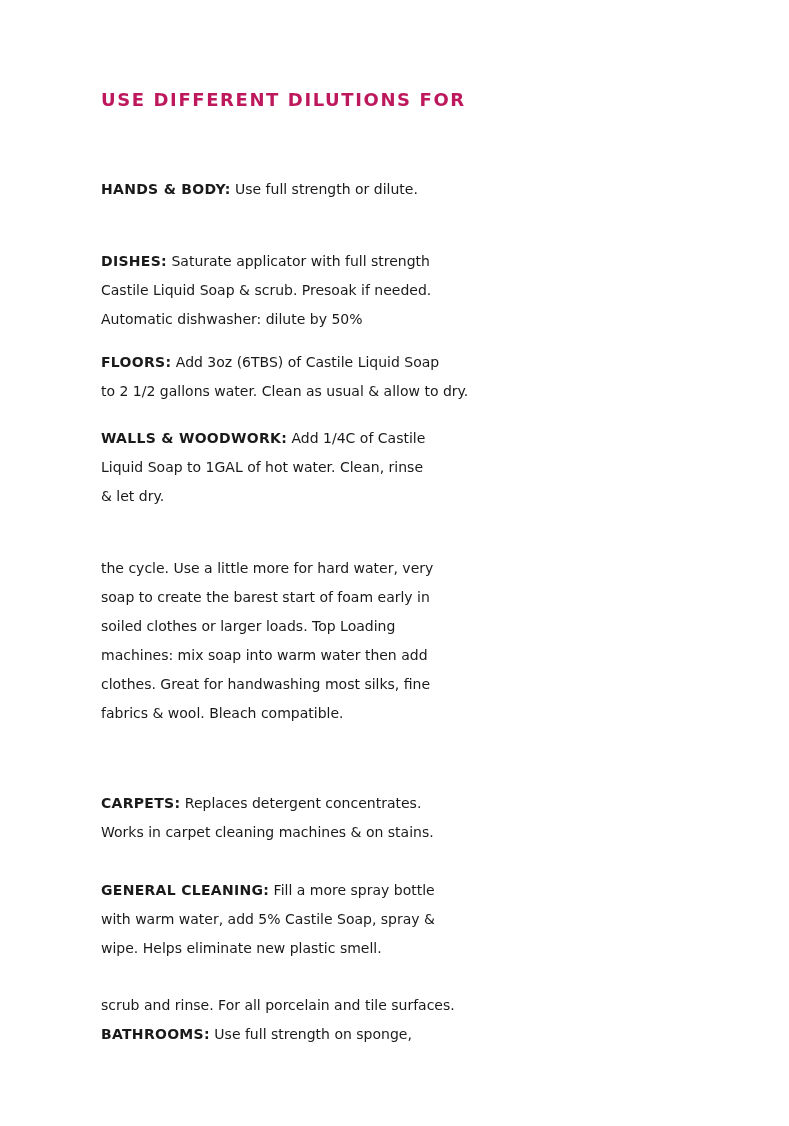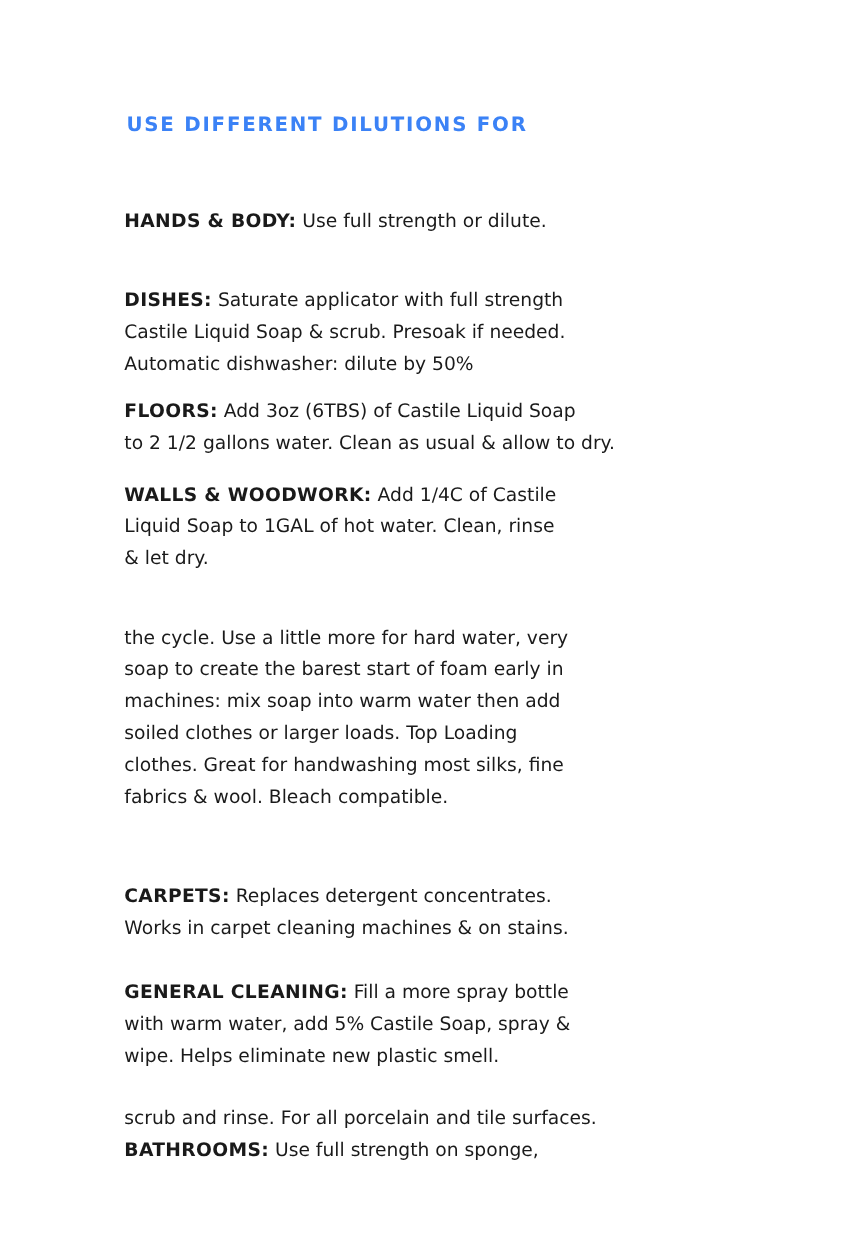--- a/index.html
+++ b/index.html
@@ -12,33 +12,33 @@
       height: 1126px;
       position: relative;
       overflow: hidden;
       font-family: "DejaVu Sans", sans-serif;
       color: #1a1a1a;
     }
     .title {
       position: absolute;
       left: 97px;
       top: 84px;
-      margin: 18px;
+      margin: 4px;
       font-size: 18px;
       font-weight: bold;
       letter-spacing: 1.6px;
       line-height: 24px;
-      color: #3b82f6;
+      color: #be185d;
     }
     .title span { display: block; white-space: nowrap; }
     .section {
       position: absolute;
       left: 97px;
-      margin: 16px;
-      font-size: 17px;
+      margin: 4px;
+      font-size: 14px;
       line-height: 29px;
       color: #1a1a1a;
     }
     .line { display: block; white-space: nowrap; }
     .label { font-weight: bold; letter-spacing: 0.3px; }
   </style>
 </head>
 <body>
 
 <h1 class="title">
@@ -62,22 +62,22 @@
 
 <div class="section" style="top:420px">
   <span class="line"><span class="label">WALLS &amp; WOODWORK:</span><span> Add 1/4C of Castile</span></span>
   <span class="line">Liquid Soap to 1GAL of hot water. Clean, rinse</span>
   <span class="line">&amp; let dry.</span>
 </div>
 
 <div class="section" style="top:550px">
   <span class="line">the cycle. Use a little more for hard water, very</span>
   <span class="line">soap to create the barest start of foam early in</span>
+  <span class="line">soiled clothes or larger loads. Top Loading</span>
   <span class="line">machines: mix soap into warm water then add</span>
-  <span class="line">soiled clothes or larger loads. Top Loading</span>
   <span class="line">clothes. Great for handwashing most silks, fine</span>
   <span class="line">fabrics &amp; wool. Bleach compatible.</span>
 </div>
 
 <div class="section" style="top:785px">
   <span class="line"><span class="label">CARPETS:</span><span> Replaces detergent concentrates.</span></span>
   <span class="line">Works in carpet cleaning machines &amp; on stains.</span>
 </div>
 
 <div class="section" style="top:872px">

